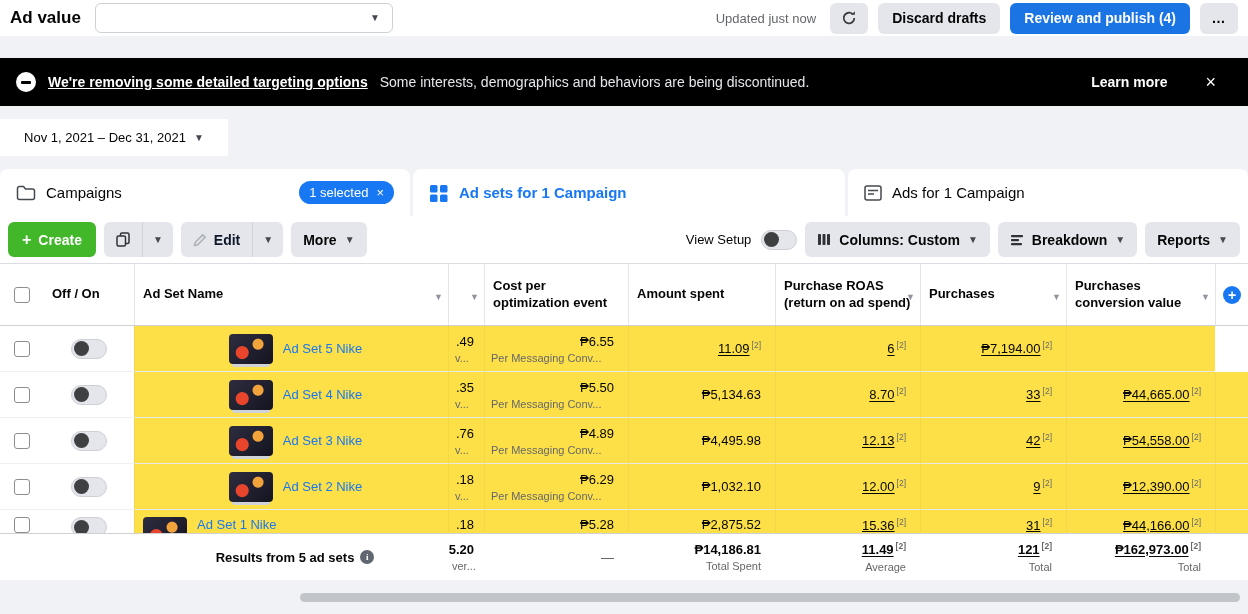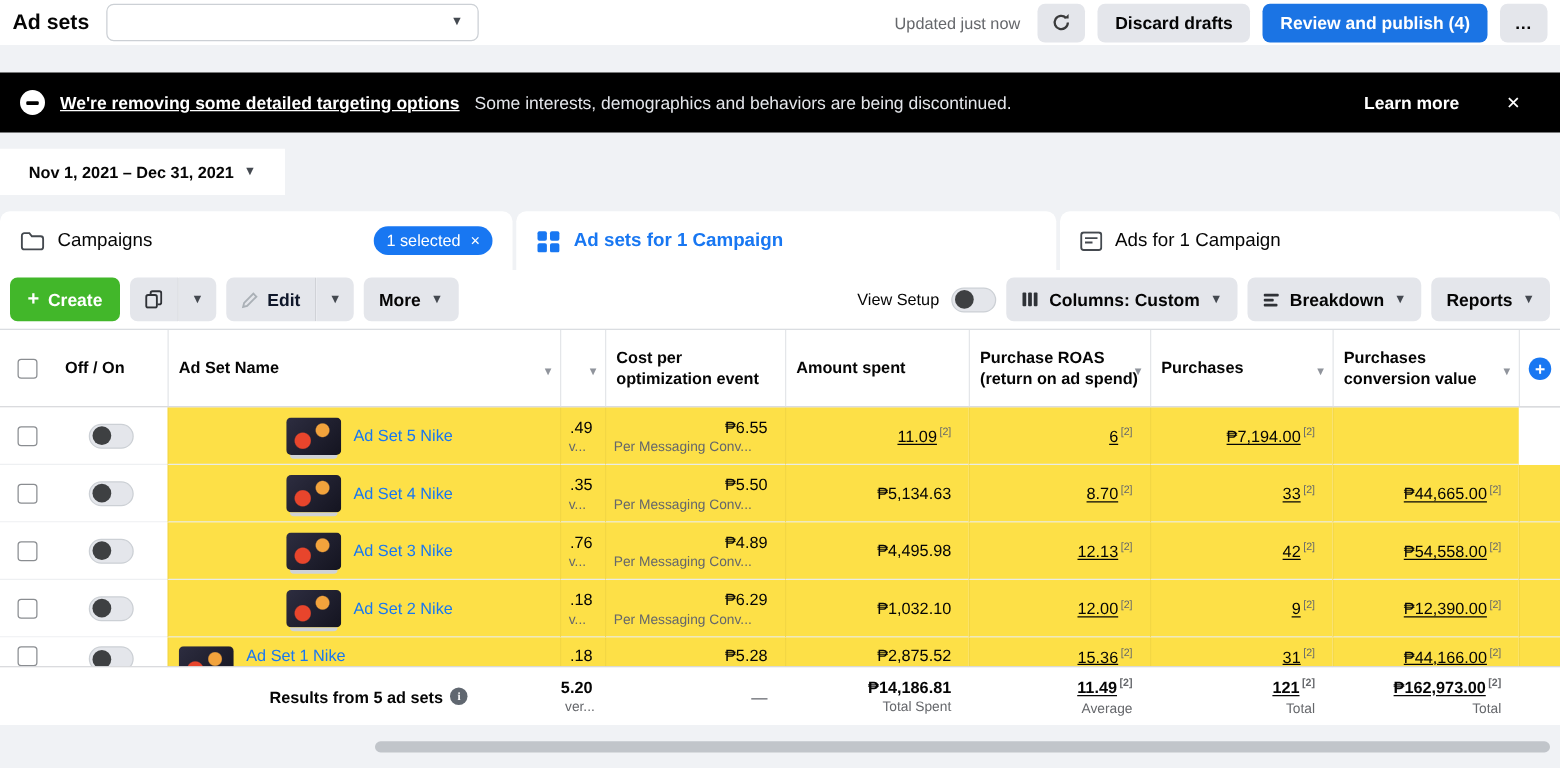--- a/index.html
+++ b/index.html
@@ -28,21 +28,21 @@
   .banner-title{ font-size:14px; font-weight:700;text-decoration:underline; }
   .banner-msg{ font-size:14px; color:#e4e6eb; }
   .banner-spacer{ flex:1; }
   .learn-more{ font-size:14px; font-weight:700; cursor:pointer; }
   .banner-x{ font-size:18px; margin-left:26px; margin-right:16px; cursor:pointer; line-height:1; }
   
   .filterrow{ margin-top:13px; display:flex; gap:3px; }
   .searchbox{ flex:1; height:37px; background:#fff; display:flex; align-items:center; padding:0 12px; gap:10px; }
   .search-input{ border:none; outline:none; flex:1; font-family:inherit; font-size:15px; color:#050505; background:transparent; }
   .search-input::placeholder{ color:#8a8d91; }
-  .datebox{ width:228px; height:37px; background:#fff; display:flex; align-items:center; justify-content:center; gap:8px; font-size:13px; cursor:pointer;font-weight:bold; }
+  .datebox{ width:228px; height:37px; background:#fff; display:flex; align-items:center; justify-content:center; gap:8px; font-size:13px; cursor:pointer; }
   
   .tabsrow{ margin-top:13px; display:flex; gap:3px; height:47px; }
   .tabcard{ background:#fff; border-radius:8px 8px 0 0; display:flex; align-items:center; padding:0 16px; gap:10px; cursor:pointer; }
   .tab-campaigns{ width:410px; }
   .tab-adsets{ width:432px; }
   .tab-ads{ flex:1; }
   .tablabel{ font-size:15px; }
   .tab-active .tablabel{ color:#1877f2; font-weight:700; }
   .badge{ margin-left:auto; background:#1877f2; color:#fff; font-size:13px; border-radius:14px; padding:4px 10px; display:flex; align-items:center; gap:8px; }
   .badge-x{ cursor:pointer; font-size:13px; line-height:1; }
@@ -110,21 +110,21 @@
   .hscroll{ position:absolute; left:0; right:0; bottom:0; height:34px; background:#f0f2f5; }
   .hthumb{ position:absolute; left:300px; right:8px; top:13px; height:9px; border-radius:5px; background:#c1c5ca; cursor:pointer; }
   svg{ display:block; }
 </style>
 </head>
 <body>
 
 <div class="app">
 
   <div class="topbar">
-    <span class="page-title">Ad sets</span>
+    <span class="page-title">Ad value</span>
     <div class="adset-dd">
       <span class="caret">▼</span>
     </div>
     <div class="tb-spacer"></div>
     <span class="updated">Updated just now</span>
     <button class="gbtn icon-btn">
       <span>
         <svg width="16" height="16" viewBox="0 0 16 16">
             <path d="M13.3 8a5.3 5.3 0 1 1-1.5-3.7" fill="none" stroke="#3a3b3c" stroke-width="1.8"></path>
             <path d="M13.9 1.2v3.6h-3.6z" fill="#3a3b3c"></path>

